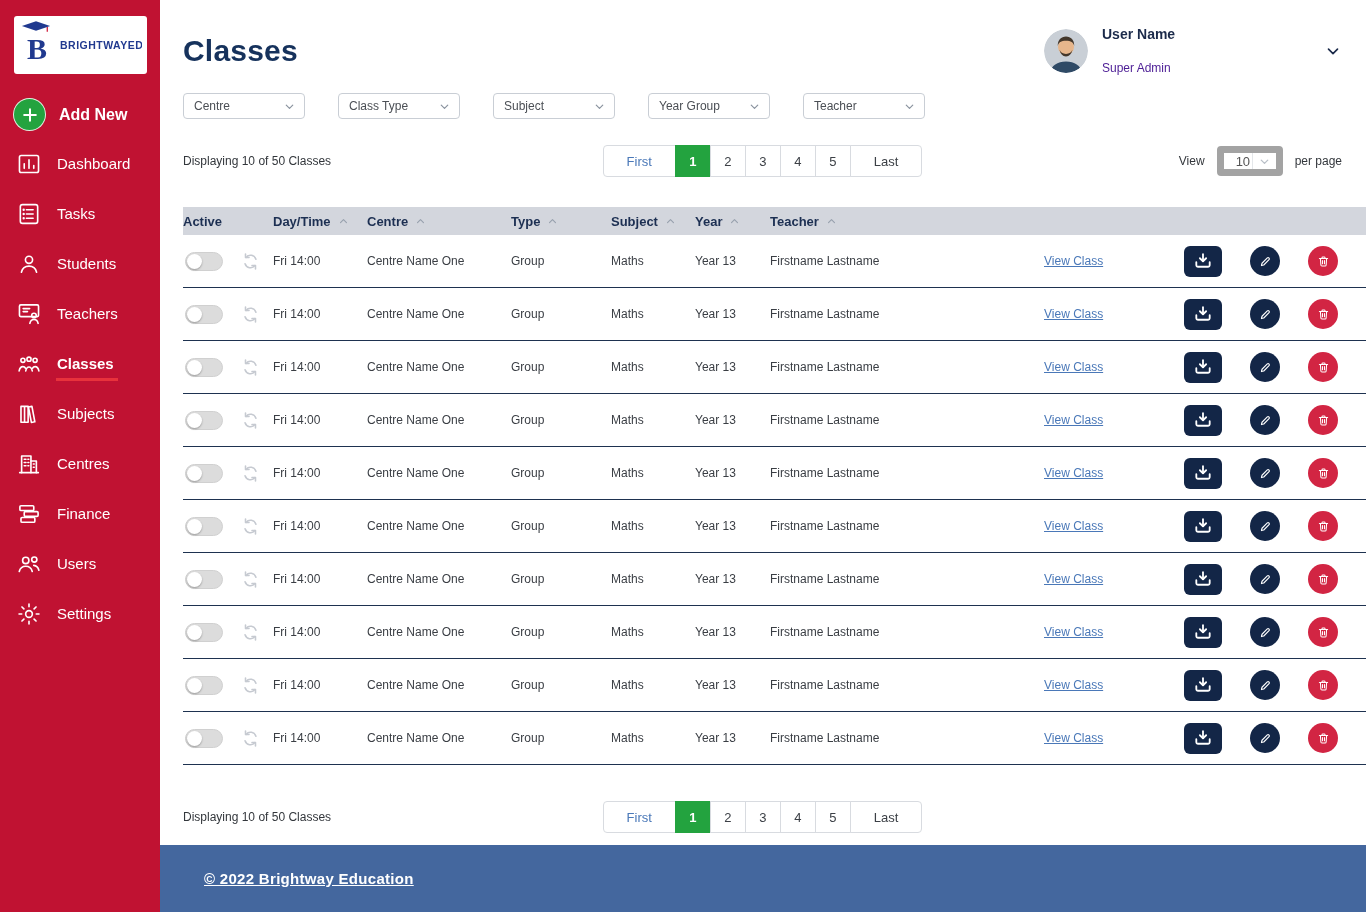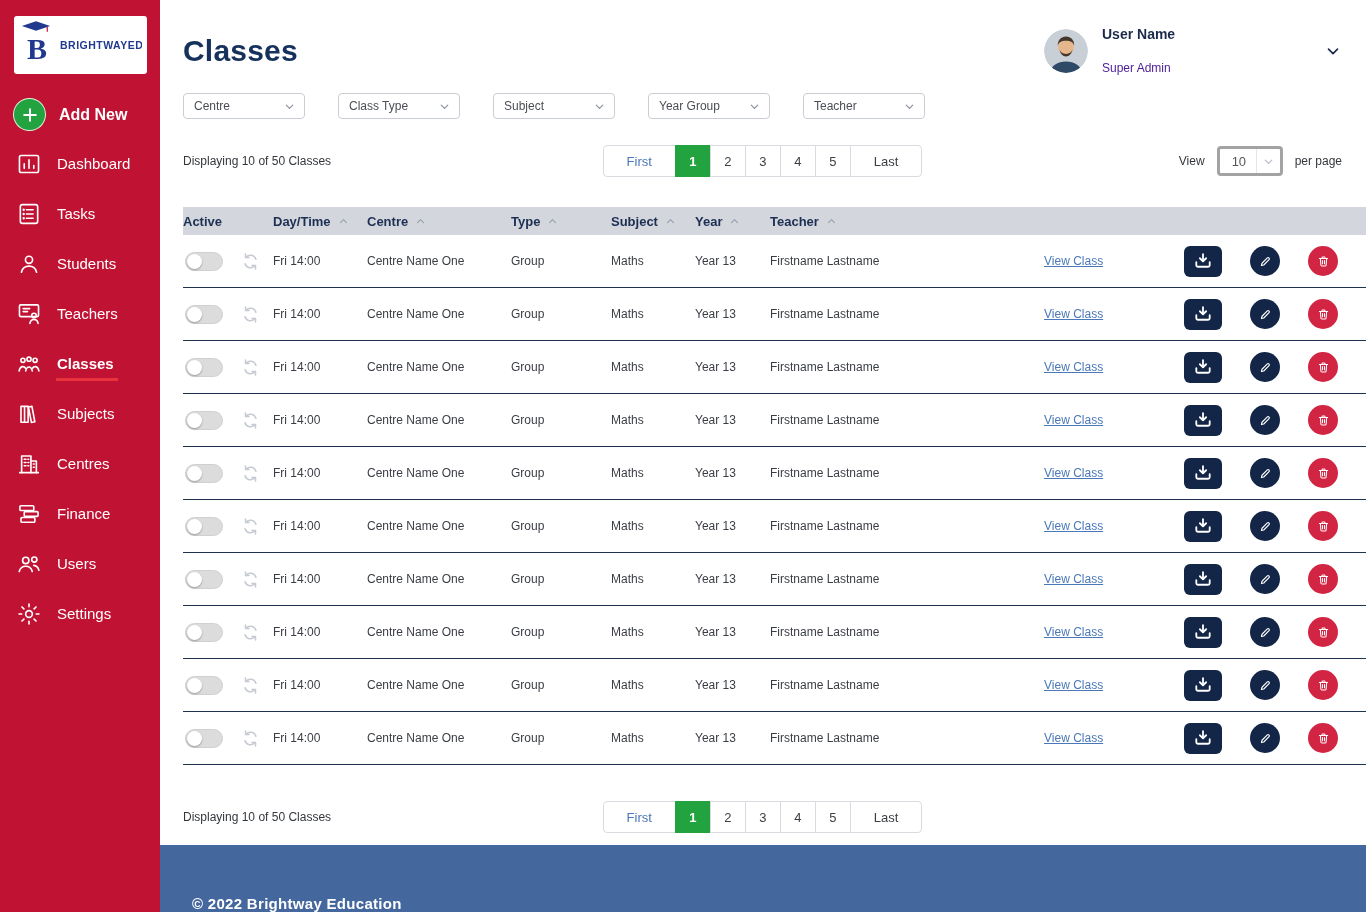--- a/index.html
+++ b/index.html
@@ -96,21 +96,21 @@
   }
   .pg-btn.pg-first { color:var(--link-blue,#4a78b8); border-radius:4px 0 0 4px; margin-left:0; padding:0 23px; }
   .pg-btn.pg-last { border-radius:0 4px 4px 0; padding:0 23px; }
   .pg-btn.active {
     background:var(--accent-green,#23a33f); border-color:var(--accent-green,#23a33f);
     color:#fff; font-weight:bold;
   }
   .view-group { justify-self:end; display:flex; align-items:center; gap:12px; }
   .vp-label { font-size:12px; color:#33373c; }
   .vp-select {
-    width:66px; height:30px; border:3px solid #a3a3a3; border-radius:4px;
+    width:66px; height:30px; border:7px solid #a3a3a3; border-radius:4px;
     display:flex; align-items:center; justify-content:space-between;
     padding-left:12px; font-size:13px; color:#555; cursor:pointer; background:#fff;
   }
   .vp-chev { width:24px; height:100%; display:flex; align-items:center; justify-content:center; color:#b9bfc7; border-left:1px solid #e4e7ea; }
 
   
   .table { margin-top:30px; }
   .thead, .trow {
     display:grid; margin-left:23px; align-items:center;
     grid-template-columns:90px 94px 144px 100px 84px 75px 274px 140px 66px 58px 1fr;
@@ -134,22 +134,22 @@
   }
   .refresh { display:flex; color:#c6cad1; }
   .view-link { color:var(--link-blue,#4a78b8); text-decoration:underline; font-size:12px; cursor:pointer; }
   .act { display:flex; align-items:center; justify-content:center; color:#fff; cursor:pointer; }
   .act.download { width:38px; height:31px; border-radius:6px; background:var(--icon-navy,#132647); }
   .act.edit { width:30px; height:30px; border-radius:50%; background:var(--icon-navy,#132647); }
   .act.delete { width:30px; height:30px; border-radius:50%; background:var(--danger-red,#d22543); }
 
   footer {
     margin-top:auto; height:67px; background:var(--footer-bg,#44679e);
-    display:flex; align-items:flex-end; padding-left:32px;
-    color:#fff; font-size:15px; font-weight:bold; letter-spacing:.3px;
+    display:flex; align-items:center; padding-left:44px;
+    color:#fff; font-size:15px; font-weight:bold; letter-spacing:.3px;text-decoration:underline;
   }
 </style>
 </head>
 <body>
 
 <div class="app">
 
   <aside class="sidebar">
     <div class="logo-box">
       <div class="logo-mark">

